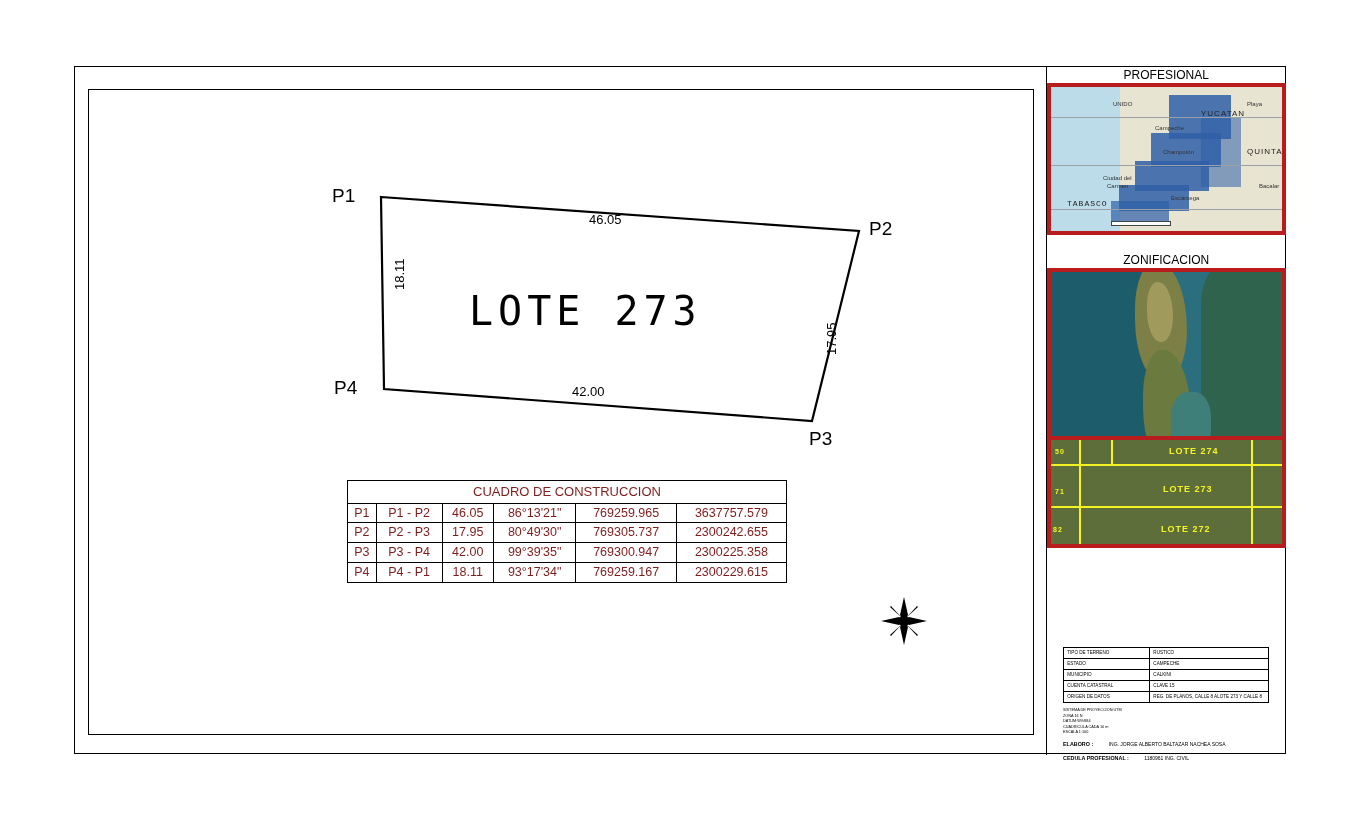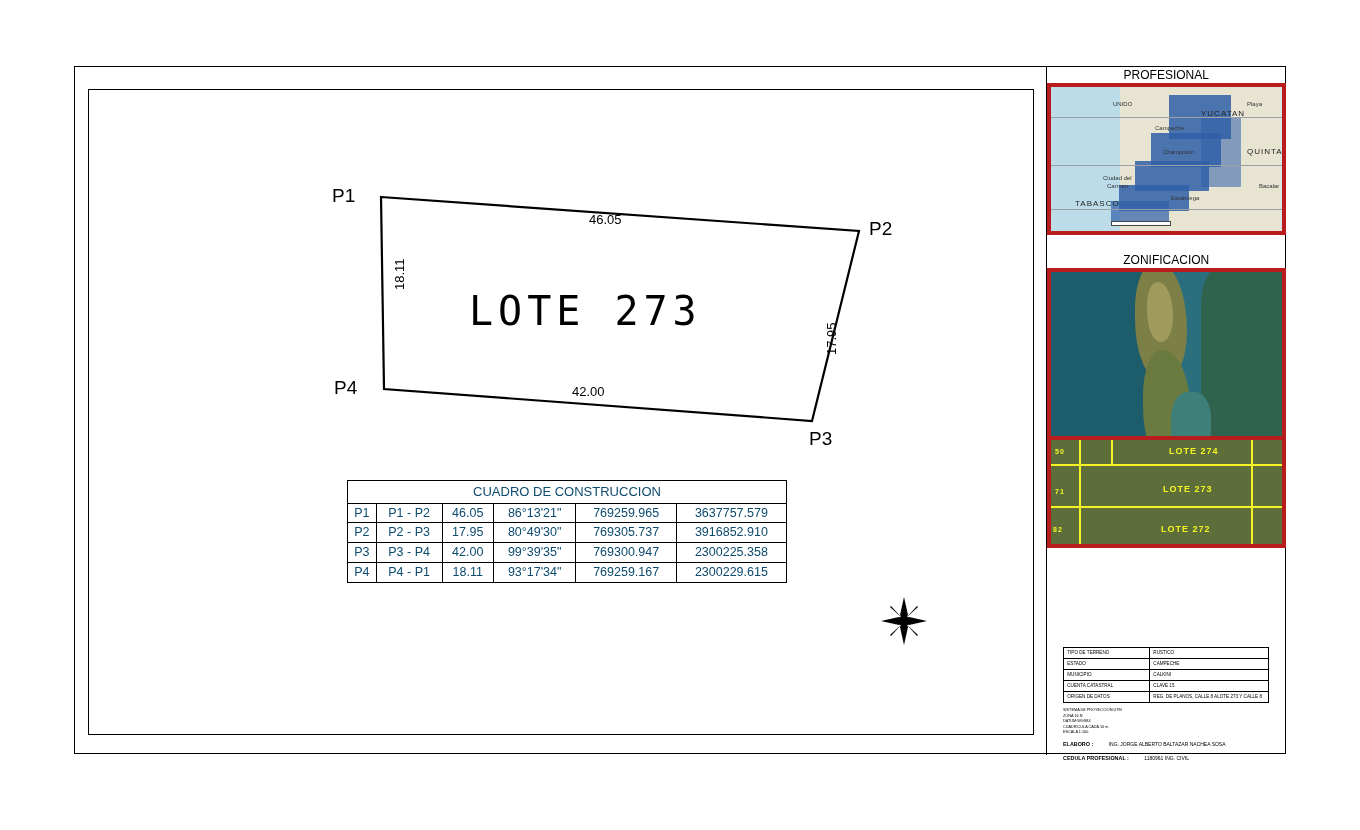--- a/index.html
+++ b/index.html
@@ -60,21 +60,21 @@
   
   #table-wrap {
     position: absolute;
     left: 258px; top: 390px;
     width: 440px;
   }
   table.cc {
     border-collapse: collapse;
     width: 100%;
     font-size: 12.5px;
-    color: #0c4a6e;
+    color: #7f1d1d;
   }
   table.cc td, table.cc th {
     border: 1px solid #000;
     text-align: center;
     padding: 1px 2px;
     font-weight: normal;
     line-height: 1.35;
   }
   table.cc .title-cell { font-size: 13px; padding: 2px; }
 
@@ -189,21 +189,21 @@
                 <td>86°13'21"</td>
                 <td>769259.965</td>
                 <td>3637757.579</td>
               </tr>
               <tr>
                 <td>P2</td>
                 <td>P2 - P3</td>
                 <td>17.95</td>
                 <td>80°49'30"</td>
                 <td>769305.737</td>
-                <td>3916852.910</td>
+                <td>2300242.655</td>
               </tr>
               <tr>
                 <td>P3</td>
                 <td>P3 - P4</td>
                 <td>42.00</td>
                 <td>99°39'35"</td>
                 <td>769300.947</td>
                 <td>2300225.358</td>
               </tr>
               <tr>
@@ -253,21 +253,21 @@
         <div class="loc-line" style="left:0;  top:30px;  width:238px;"></div>
         <div class="loc-line" style="left:0;  top:78px;  width:238px;"></div>
         <div class="loc-line" style="left:0;  top:122px; width:238px;"></div>
         <div id="loc-scale"></div>
         <div id="loc-labels">
             <div class="loc-txt big" style="left:150px; top:22px;">YUCATAN</div>
             <div class="loc-txt" style="left:104px; top:38px;">Campeche</div>
             <div class="loc-txt" style="left:112px; top:62px;">Champotón</div>
             <div class="loc-txt" style="left:52px; top:88px;">Ciudad del</div>
             <div class="loc-txt" style="left:56px; top:96px;">Carmen</div>
-            <div class="loc-txt big" style="left:24px; top:112px;">TABASCO</div>
+            <div class="loc-txt big" style="left:16px; top:112px;font-family:Liberation Mono, monospace;">TABASCO</div>
             <div class="loc-txt big" style="left:196px; top:60px;">QUINTANA</div>
             <div class="loc-txt" style="left:120px; top:108px;">Escárcega</div>
             <div class="loc-txt" style="left:62px; top:14px;">UNIDO</div>
             <div class="loc-txt" style="left:196px; top:14px;">Playa</div>
             <div class="loc-txt" style="left:208px; top:96px;">Bacalar</div>
           </div>
       </div>
     </div>
 
     <div class="rblock" style="top:185px;">

